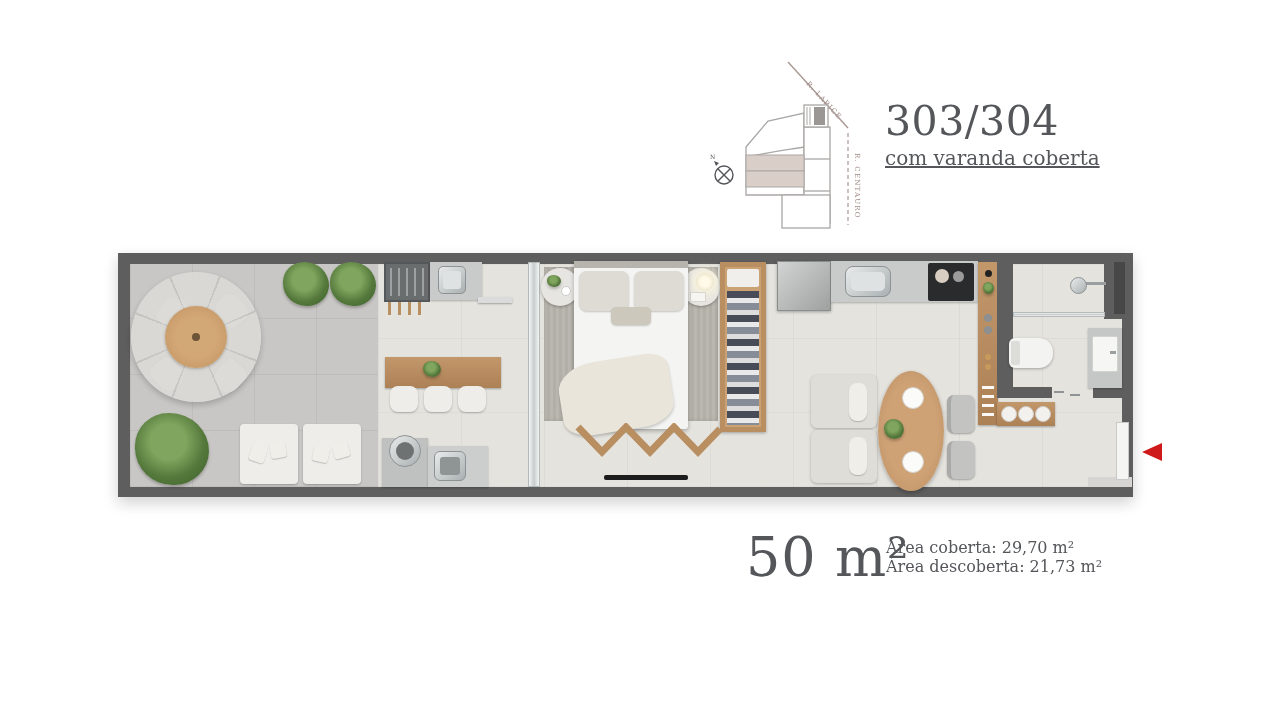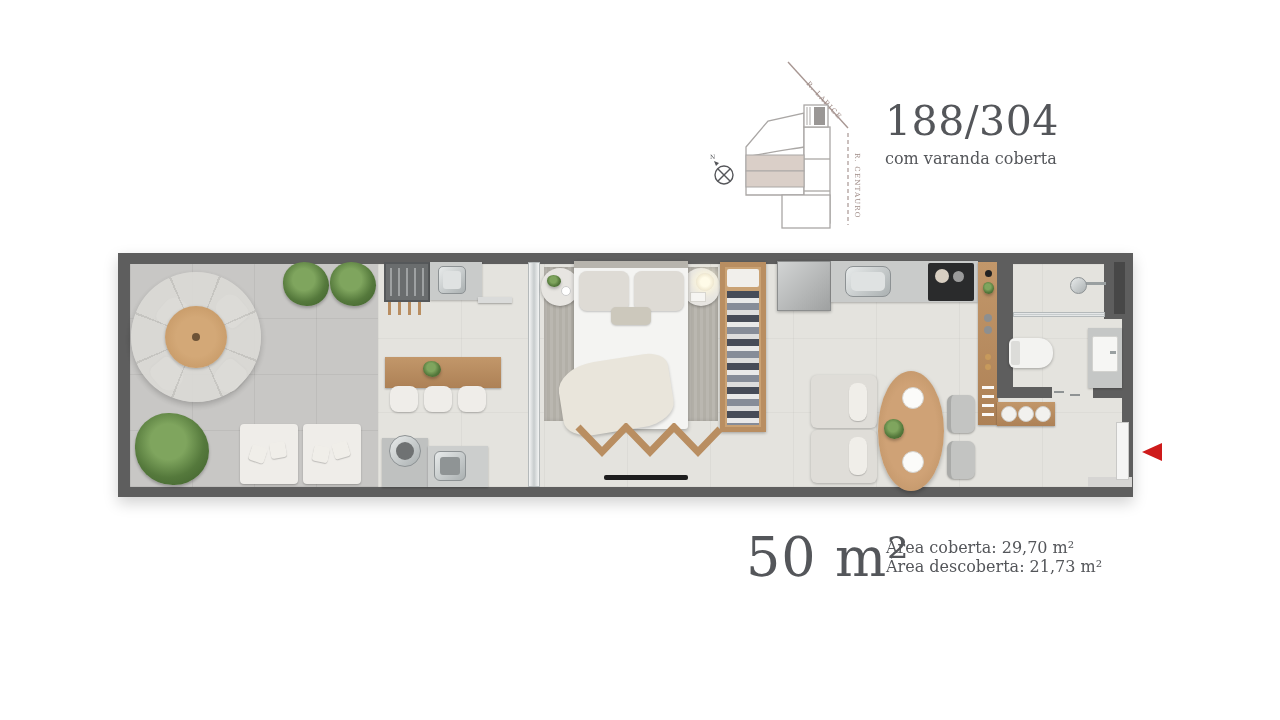--- a/index.html
+++ b/index.html
@@ -4,21 +4,21 @@
 <style>
   * { margin:0; padding:0; box-sizing:border-box; }
   html,body { width:1280px; height:720px; background:#ffffff; overflow:hidden;
               font-family:"DejaVu Serif", serif; }
   .abs { position:absolute; }
 
   
   #keyplan { left:700px; top:55px; width:185px; height:185px; }
   #titleblock { left:885px; top:100px; color:var(--title); }
   .title-line { font-size:41px; line-height:42px; letter-spacing:.5px; font-weight:400; }
-  .subtitle-line { font-size:16px; line-height:21px; margin-top:2px; }
+  .subtitle-line { font-size:20px; line-height:21px; margin-top:2px;text-decoration:underline; }
 
   
   #plan { left:118px; top:253px; width:1015px; height:244px; background:var(--wall);
           box-shadow:0 6px 14px rgba(0,0,0,.18); }
   .wall { position:absolute; background:var(--wall); }
   .floor-terrace { position:absolute; left:12px; top:11px; width:248px; height:223px;
         background:
           repeating-linear-gradient(90deg, rgba(0,0,0,.05) 0 1px, transparent 1px 62px),
           repeating-linear-gradient(0deg, rgba(0,0,0,.05) 0 1px, transparent 1px 56px),
           var(--terrace); }
@@ -103,21 +103,21 @@
   <g stroke="#55565a" fill="none" stroke-width="1.4">
     <circle cx="24" cy="120" r="9"></circle>
     <line x1="18" y1="114" x2="30" y2="126"></line>
     <line x1="30" y1="114" x2="18" y2="126"></line>
     <path d="M14,106 l5,2 l-3,3 z" fill="#55565a" stroke="none"></path>
   </g>
   <text x="10" y="104" font-size="6" fill="#55565a">N</text>
 </svg>
 
 <div id="titleblock" class="abs">
-  <div class="title-line">188/304</div>
+  <div class="title-line">303/304</div>
   <div class="subtitle-line" style="margin-top:6px">com varanda coberta</div>
 </div>
 
 <div id="plan" class="abs">
   <div class="floor-terrace"></div>
   <div class="floor-interior"></div>
 
   <div class="abs greenbush" style="left:165px;top:9px;width:46px;height:44px"></div>
   <div class="abs greenbush" style="left:212px;top:9px;width:46px;height:44px"></div>
   <div class="abs greenbush" style="left:17px;top:160px;width:74px;height:72px"></div>

